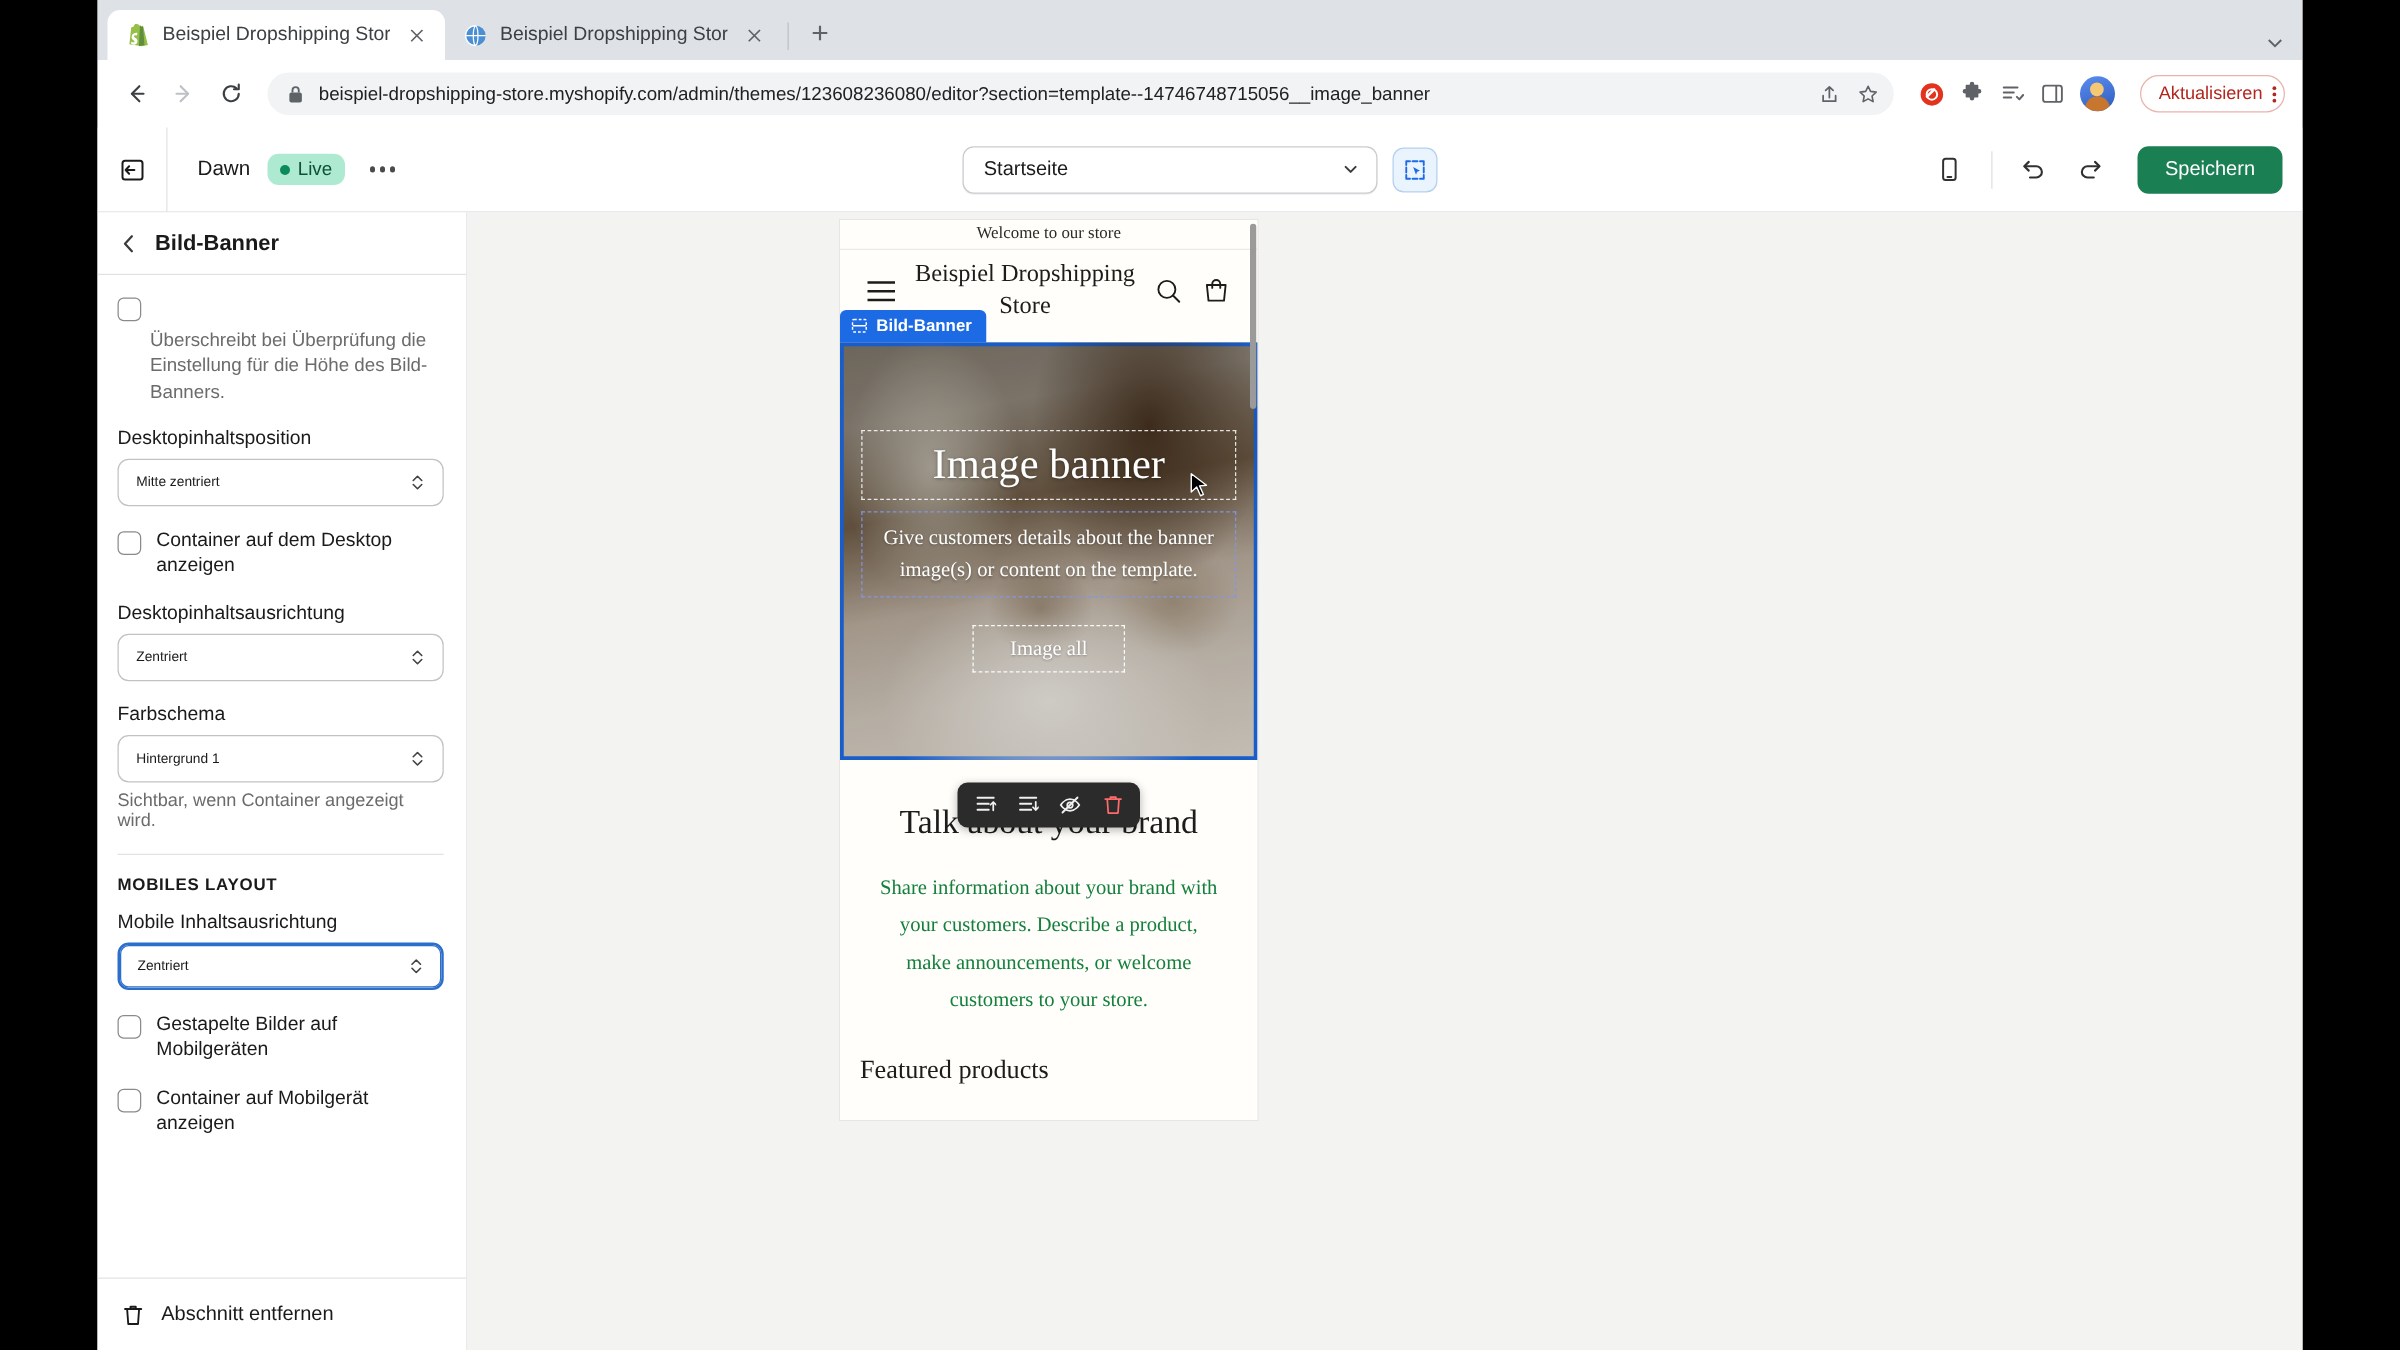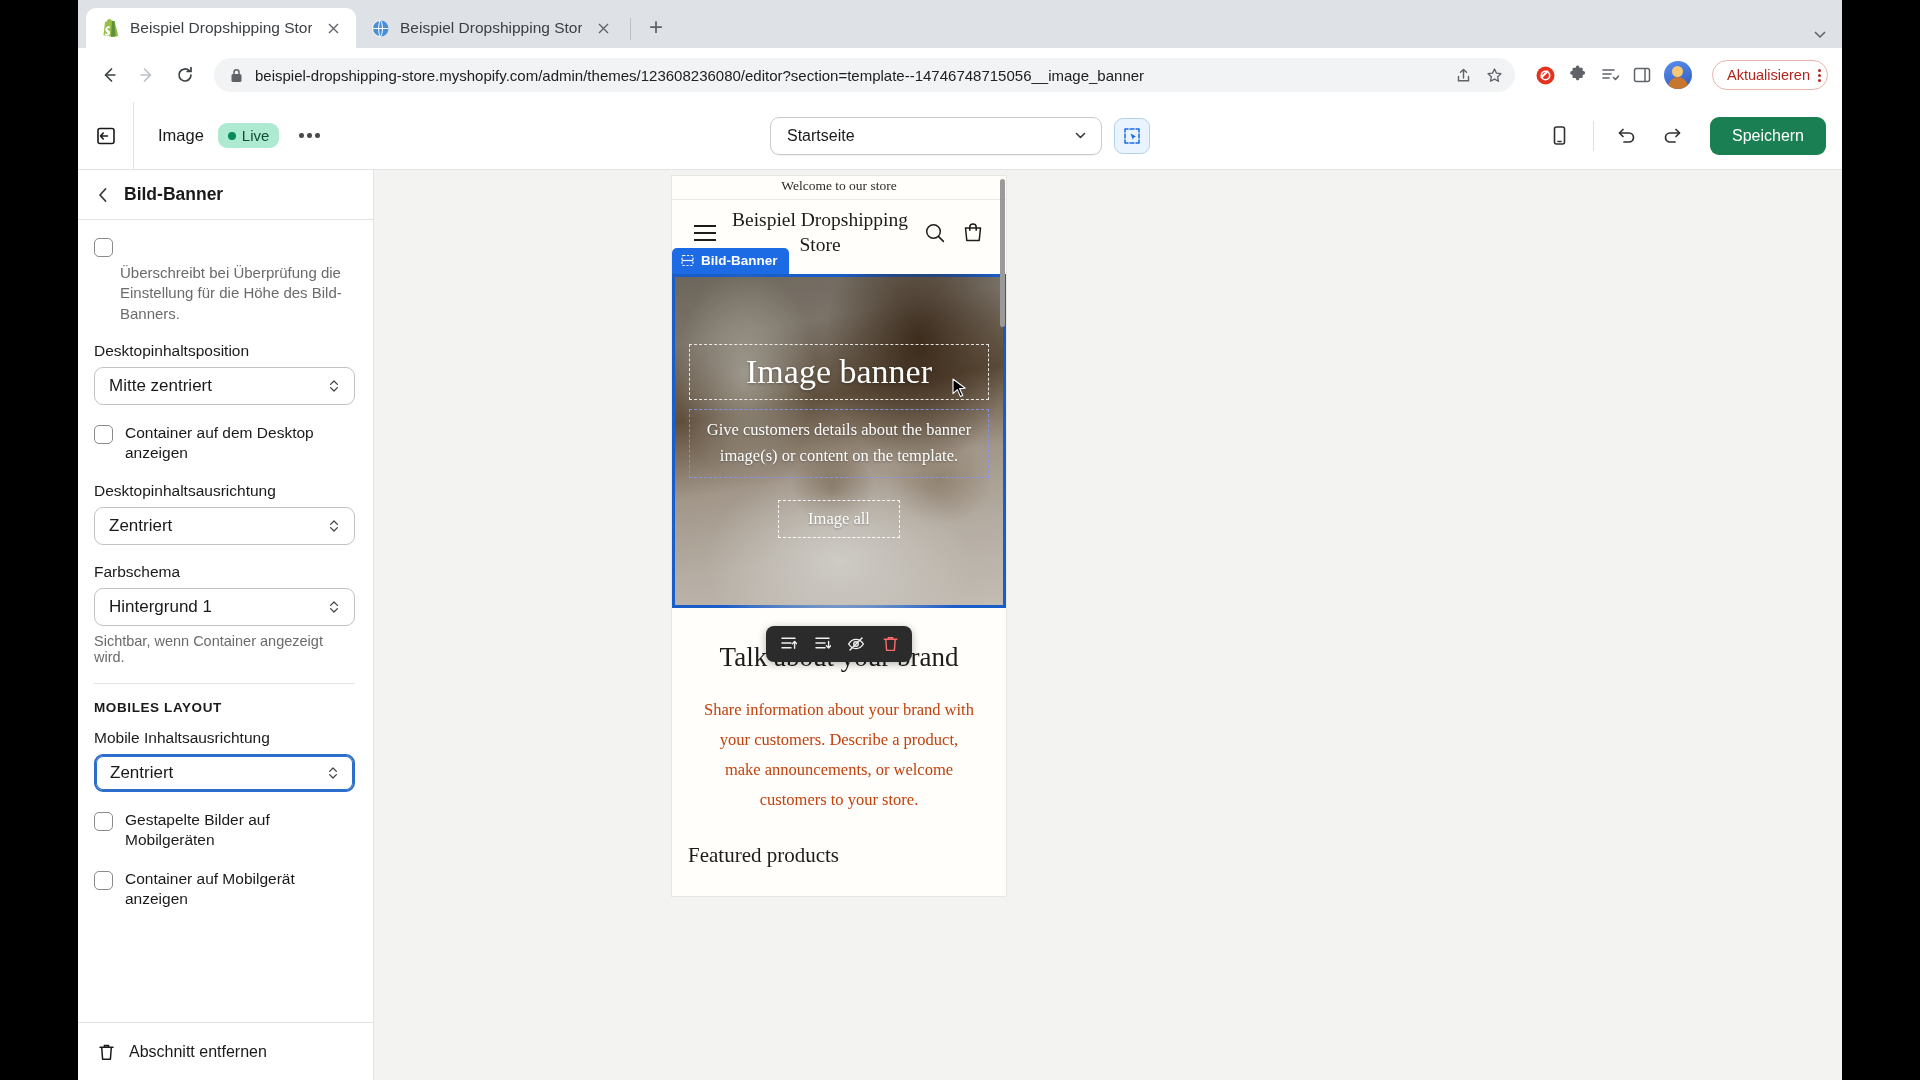--- a/index.html
+++ b/index.html
@@ -267,21 +267,21 @@
     margin-left: 26px;
   }
   .lbl { font-size: 15.5px; color: #1a1a1a; margin-bottom: 7px; }
   .select {
     height: 38px;
     border: 1px solid #c0c3c6;
     border-radius: 9px;
     background: #fff;
     display: flex; align-items: center; justify-content: space-between;
     padding: 0 15px 0 14px;
-    font-size: 17px;
+    font-size: 11px;
     color: #1a1a1a;
   }
   .select.focused {
     border: 2px solid #2c6ecb;
     box-shadow: 0 0 0 1px #2c6ecb inset;
   }
   .spin { display: flex; flex-direction: column; gap: 3px; color: #5a5a5a; font-size: 9px; line-height: 1; }
   .sub-note { font-size: 14.5px; color: #6b6b6b; margin-top: 7px; }
   .hr { height: 1px; background: #e3e3e3; margin: 18px 0 16px 0; }
   .section-cap {
@@ -449,21 +449,21 @@
   .dev-h2 {
     font-family: "Liberation Serif", serif;
     font-size: 27px;
     color: #1c1c1a;
     margin-bottom: 22px;
   }
   .dev-para {
     font-family: "Liberation Serif", serif;
     font-size: 16.5px;
     line-height: 1.82;
-    color: #c2410c;
+    color: #15803d;
   }
   .dev-h3 {
     font-family: "Liberation Serif", serif;
     font-size: 21px;
     color: #1c1c1a;
     text-align: left;
     padding: 28px 16px 0 16px;
   }
   .dev-scrollbar {
     position: absolute;
@@ -610,21 +610,21 @@
   <div class="editor">
 
     <div class="topbar">
       <div class="topbar-exit">
         <svg width="22" height="22" viewBox="0 0 22 22">
             <rect x="3" y="3.5" width="16" height="15" rx="2" stroke="#1a1a1a" stroke-width="1.6" fill="none"></rect>
             <path d="M12.5 11H5.5M8.3 8l-2.8 3 2.8 3" stroke="#1a1a1a" stroke-width="1.6" fill="none" stroke-linecap="round" stroke-linejoin="round"></path>
           </svg>
       </div>
       <div class="topbar-left">
-        <span class="theme-name">Image</span>
+        <span class="theme-name">Dawn</span>
         <span class="live-pill">
           <span class="live-dot"></span>
           <span>Live</span>
         </span>
         <span class="more-dots">
             <i></i>
             <i></i>
             <i></i>
           </span>
       </div>

